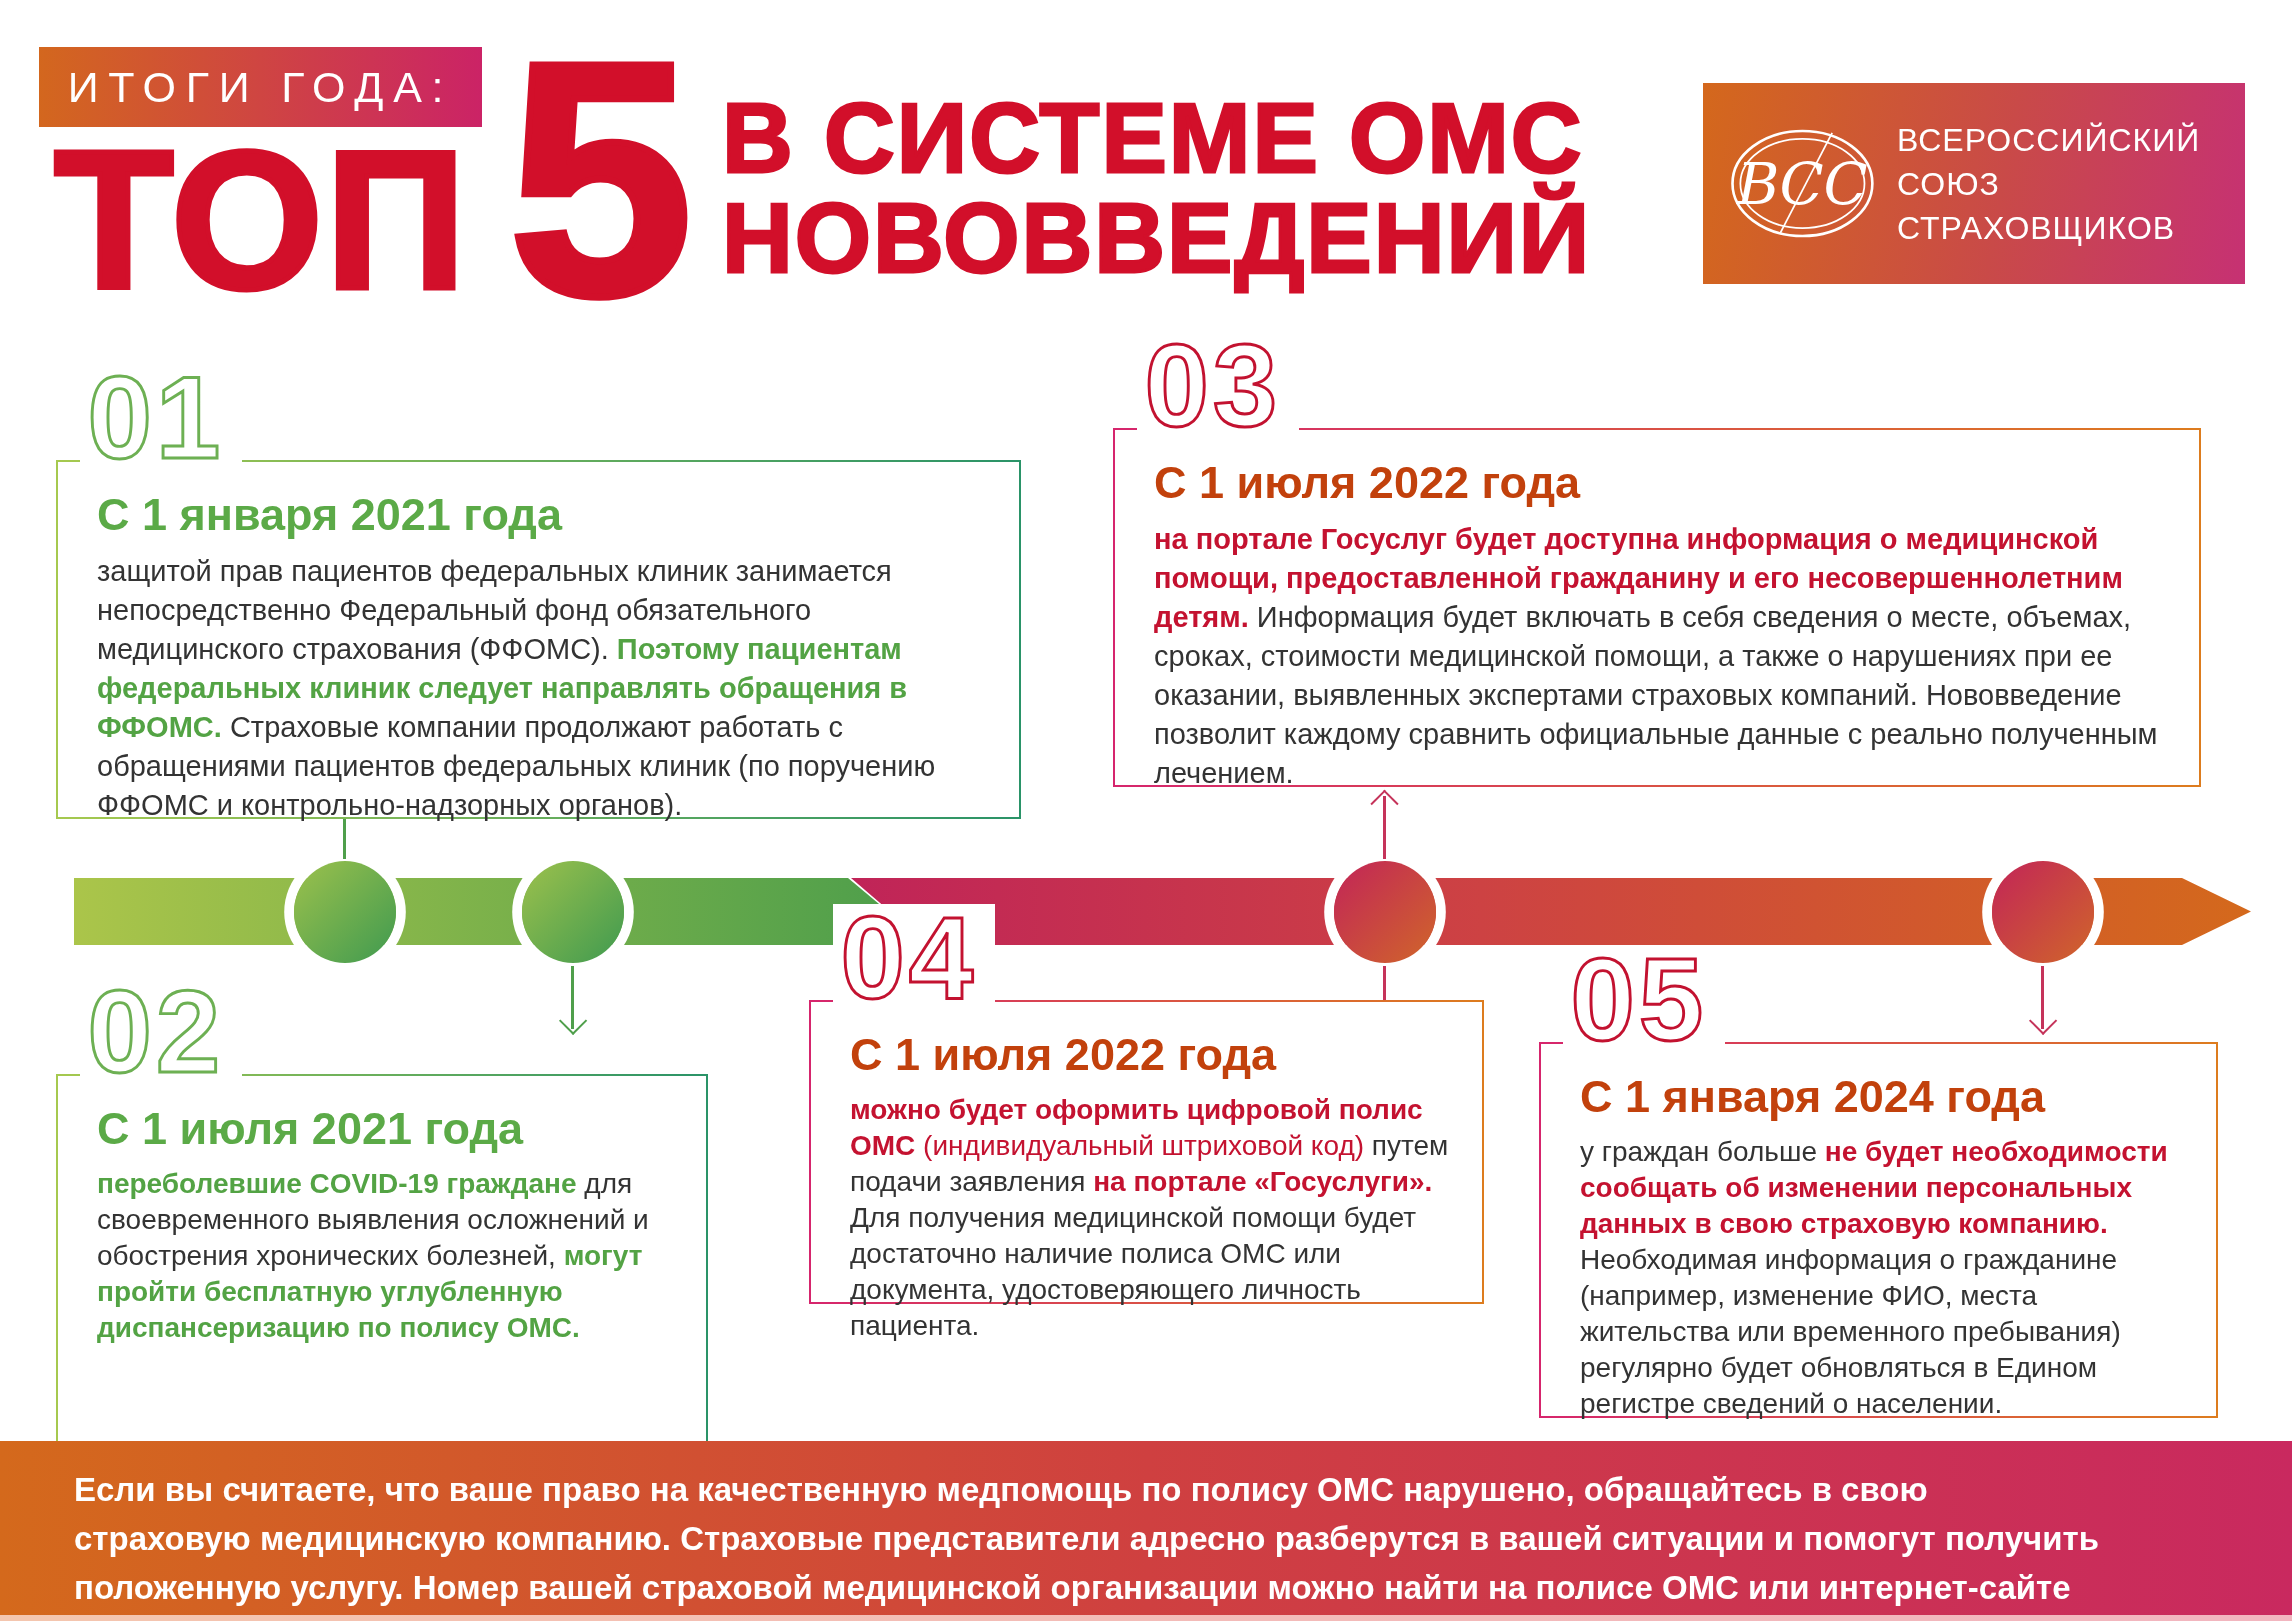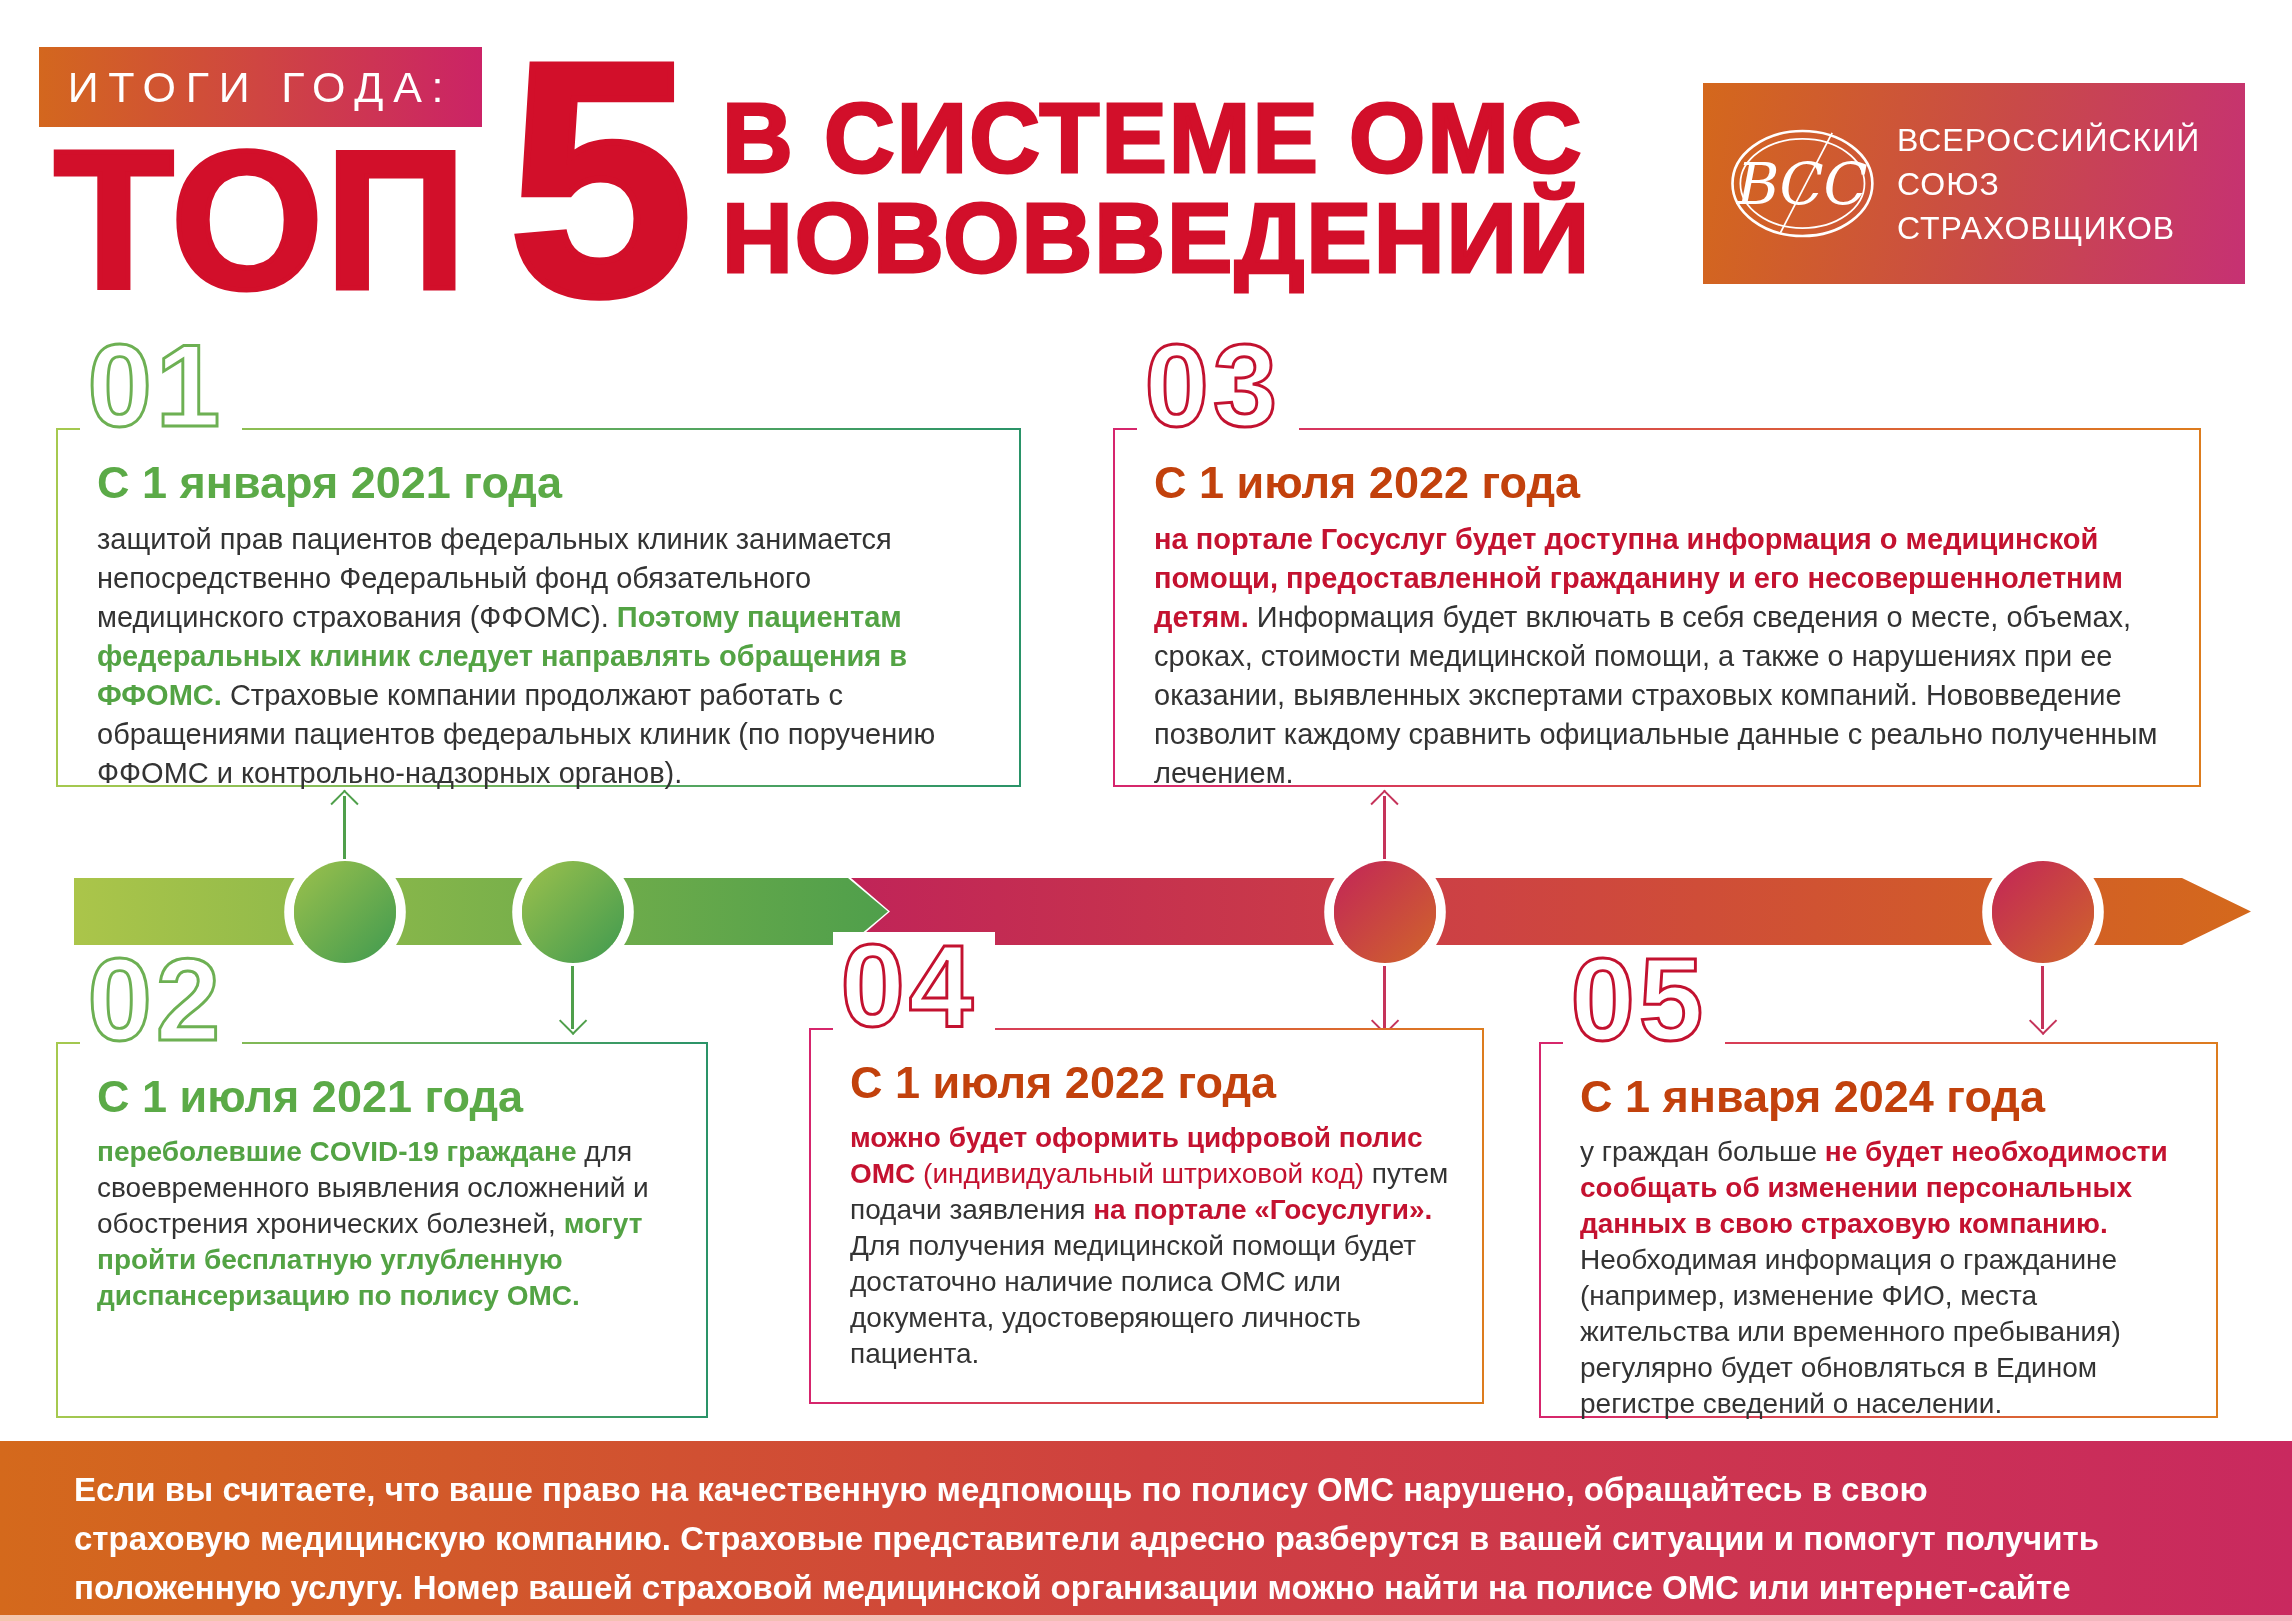--- a/index.html
+++ b/index.html
@@ -37,21 +37,21 @@
   .conn{position:absolute;width:2.9px;}
   .conn.green{background:#4f9f4b;color:#4f9f4b;}
   .conn.red{background:#c5335a;color:#c5335a;}
   .conn::after{content:"";position:absolute;width:17.6px;height:17.6px;left:-7.8px;
                border-left:2.9px solid currentColor;border-bottom:2.9px solid currentColor;}
   .conn.up::after{top:-2px;transform:rotate(135deg);}
   .conn.down::after{bottom:-2px;transform:rotate(-45deg);}
 
   
   .box{position:absolute;background:#fff;border:2.9px solid;}
-  .box.green{border-image:linear-gradient(90deg,#a6c94f,#2a9368) 1;}
+  .box.green{border-image:linear-gradient(90deg,#a6c94f,#2a9368) 1;margin-top:32px;}
   .box.red{border-image:linear-gradient(90deg,#d6256d,#dd7c1e) 1;}
   .box .inner{padding:23.5px 37px 0 39px;}
   .blocknum{position:absolute;top:-98px;left:21.6px;background:#fff;
             padding:0 17.6px 13.7px 7.8px;font-size:116px;line-height:108px;font-weight:700;
             color:#fff;letter-spacing:3.9px;}
   .box.green .blocknum{-webkit-text-stroke:2.9px #6db053;}
   .box.red .blocknum{-webkit-text-stroke:2.9px #c31230;}
   .box h2{margin:0 0 9.8px 0;font-size:45px;line-height:57px;font-weight:700;}
   .box.green h2{color:#5baa47;}
   .box.red h2{color:#c2410c;}
@@ -128,21 +128,21 @@
   <div class="row2">
 
     <div class="box green" style="left:56px;top:1042px;width:652px;height:376px;">
       <div class="blocknum">02</div>
       <div class="inner" style="padding-right:29px;">
         <h2>С 1 июля 2021 года</h2>
         <p><span class="acc">переболевшие COVID-19 граждане </span><span>для своевременного выявления осложнений и обострения хронических болезней, </span><span class="acc">могут пройти бесплатную углубленную диспансеризацию по полису ОМС.</span></p>
       </div>
     </div>
 
-    <div class="box red" style="left:809px;top:1028px;width:675px;height:376px;">
+    <div class="box red" style="left:809px;top:1000px;width:675px;height:304px;">
       <div class="blocknum">04</div>
       <div class="inner" style="padding-right:29px;">
         <h2>С 1 июля 2022 года</h2>
         <p><span class="acc">можно будет оформить цифровой полис ОМС </span><span class="acc-light">(индивидуальный штриховой код) </span><span>путем подачи заявления </span><span class="acc">на портале «Госуслуги». </span><span>Для получения медицинской помощи будет достаточно наличие полиса ОМС или документа, удостоверяющего личность пациента.</span></p>
       </div>
     </div>
 
     <div class="box red" style="left:1539px;top:1042px;width:679px;height:376px;">
       <div class="blocknum">05</div>
       <div class="inner" style="padding-right:29px;">

